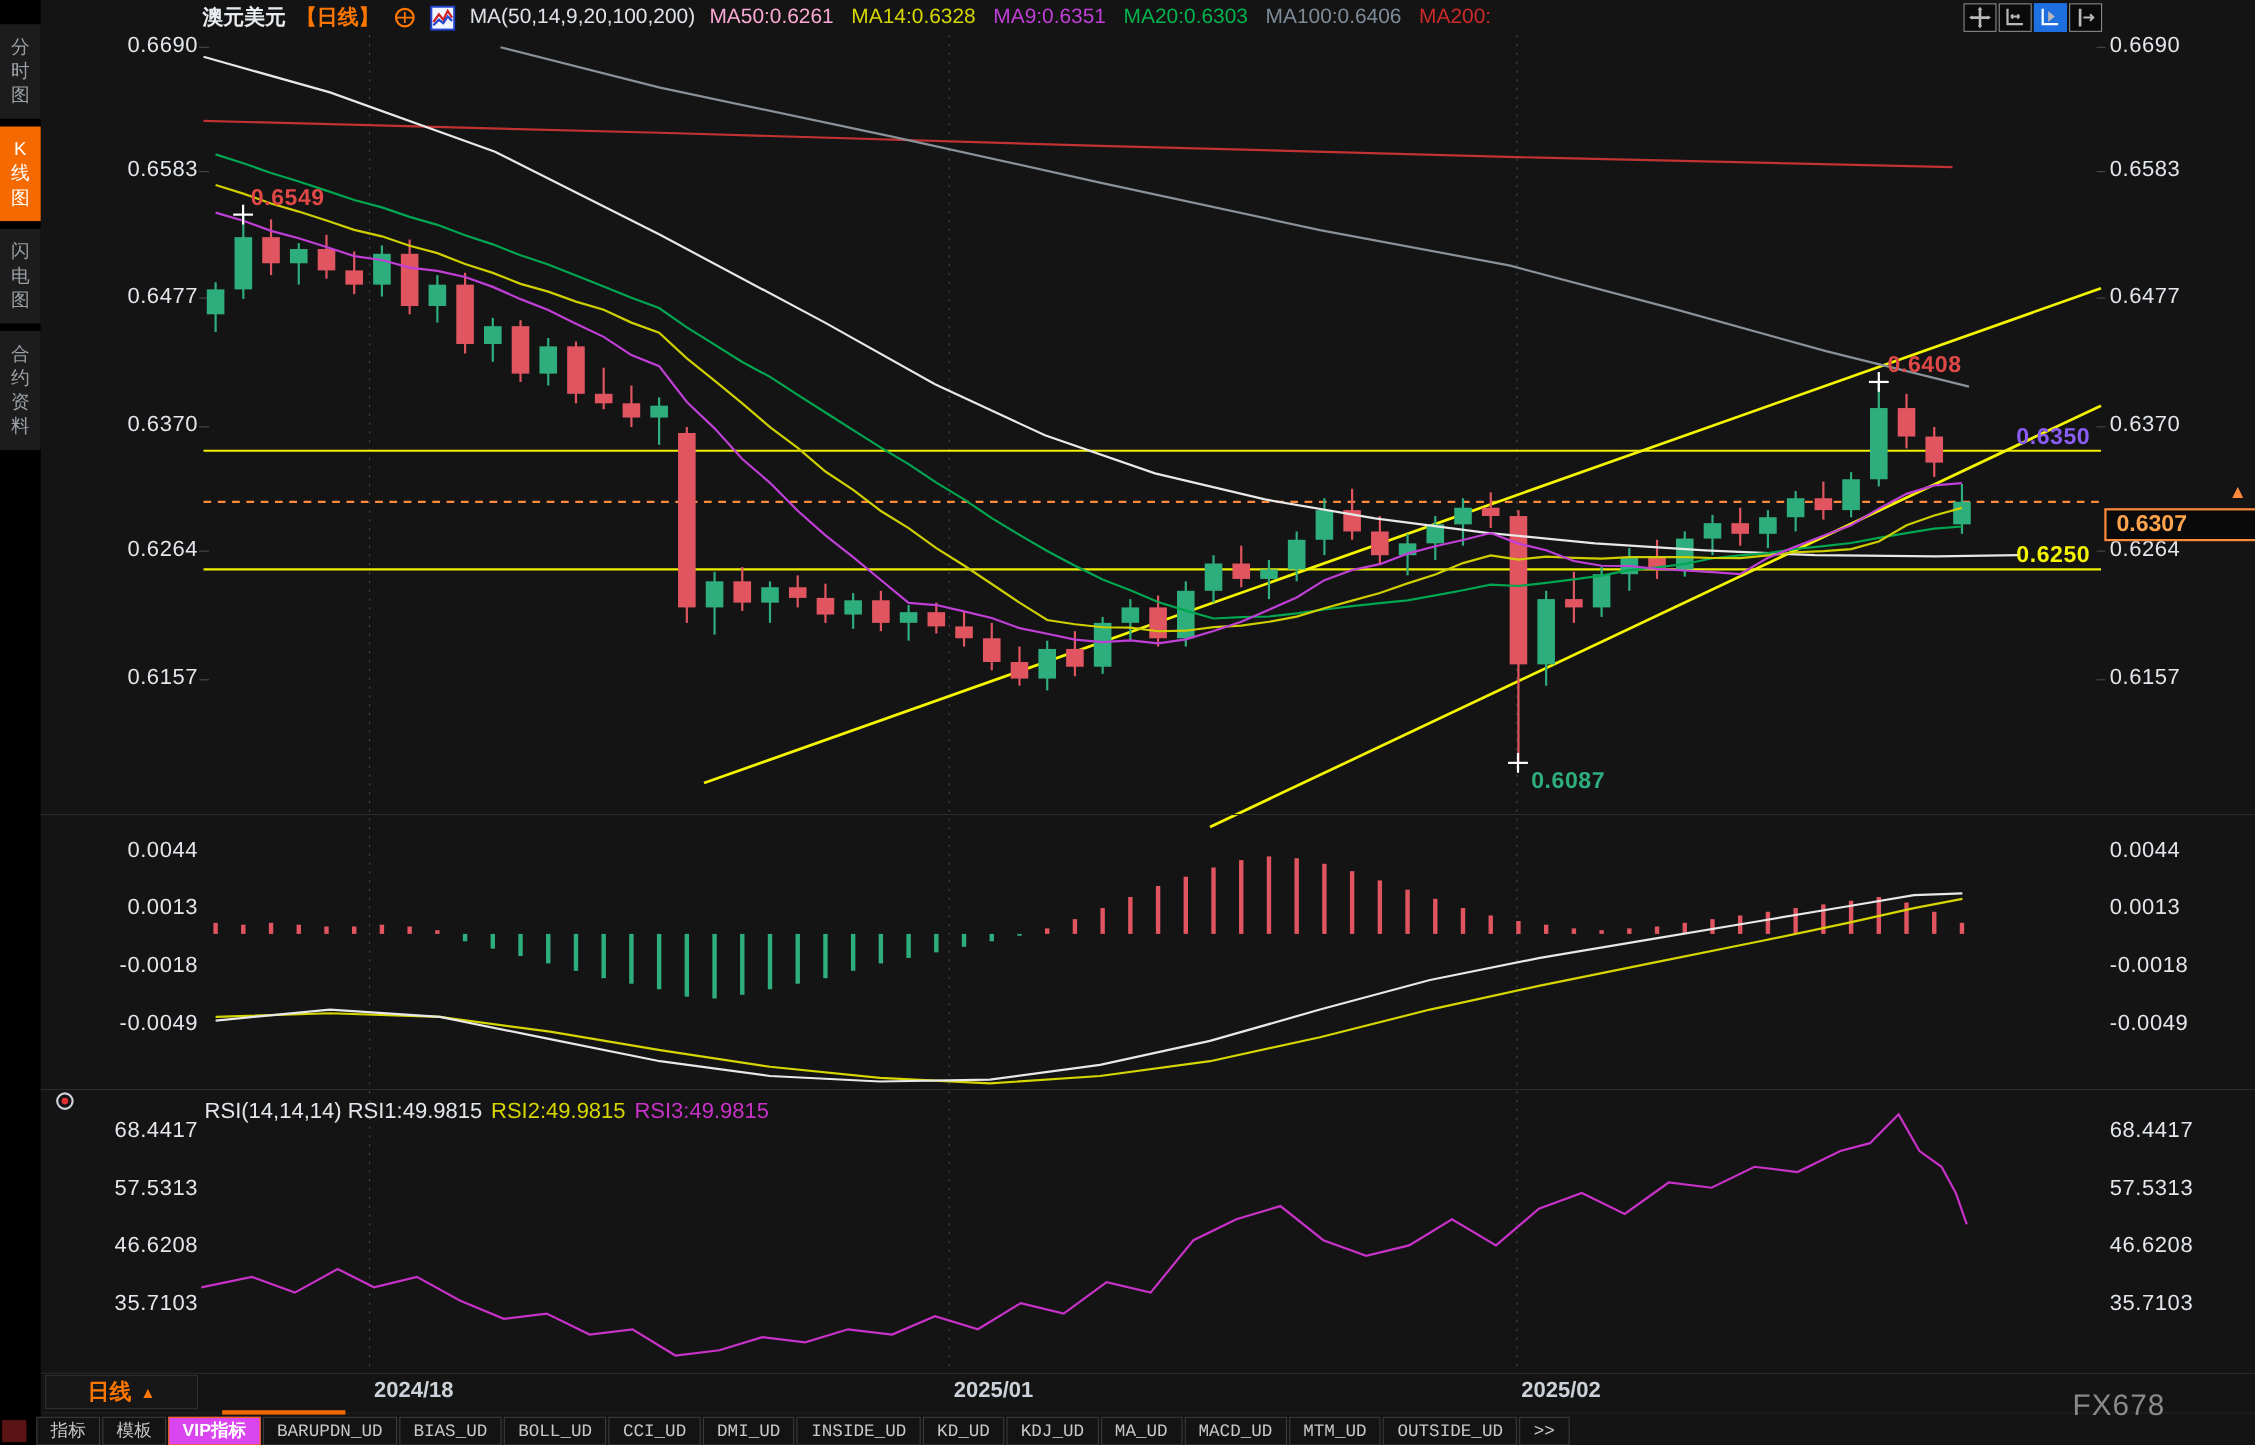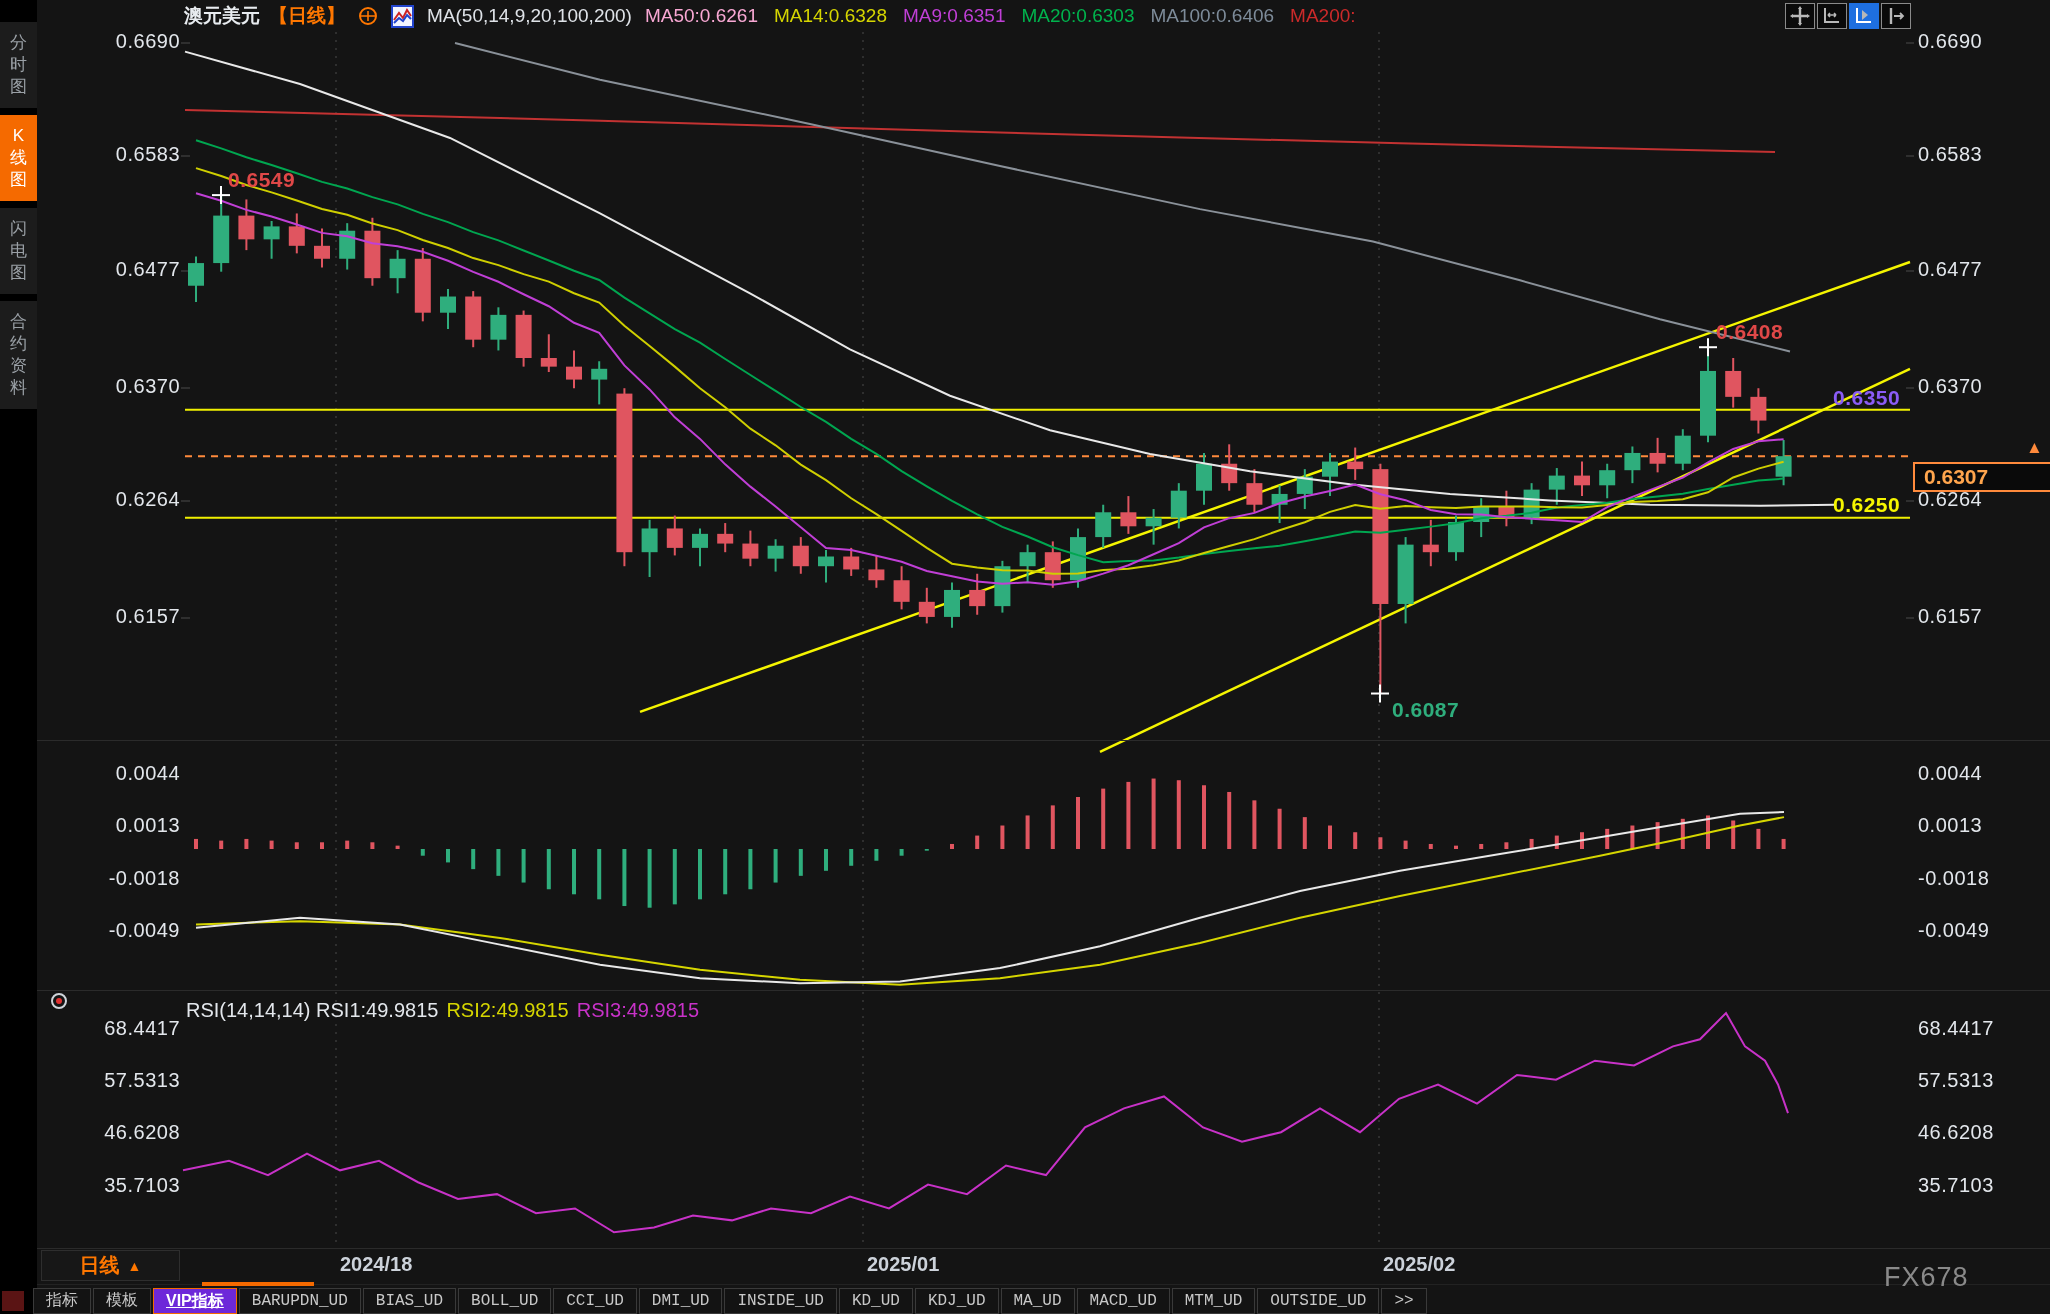--- a/index.html
+++ b/index.html
@@ -20,21 +20,21 @@
   .tick{position:absolute;font-size:20px;color:#e3e7ec;letter-spacing:.5px;}
   .tick.r{text-align:left;}
   .tick.l{width:140px;text-align:right;}
   .ann{position:absolute;font-weight:bold;font-size:21px;letter-spacing:.5px;}
   .datelbl{position:absolute;top:1253px;font-size:20px;color:#ccd2da;font-weight:bold;}
   
   #tabs{position:absolute;left:33px;top:1288px;height:26px;display:flex;gap:2px;
         font-family:"Liberation Mono","DejaVu Sans Mono",monospace;font-size:16px;}
   .tab{background:#131313;border:1px solid #3a3a3a;color:#c8c8c8;height:24px;line-height:24px;
        padding:0 12px;cursor:pointer;white-space:nowrap;}
-  .tab.orange{background:#6d28d9;color:#fff;border-color:#f56a00;font-family:"Liberation Sans",sans-serif;font-weight:bold;text-decoration:underline;}
+  .tab.orange{background:#d946ef;color:#fff;border-color:#f56a00;font-family:"Liberation Sans",sans-serif;font-weight:bold;}
   #pxbox{position:absolute;left:1913px;top:462px;width:160px;height:30px;border:2px solid #ff8a3c;
          background:#0a0a0a;box-sizing:border-box;color:#ffa54d;font-size:21px;font-weight:bold;
          line-height:26px;padding-left:9px;}
   .sep{position:absolute;left:37px;width:2013px;height:1px;background:#2b2b2b;}
 </style>
 </head>
 <body>
 
 <div id="screen">
 

